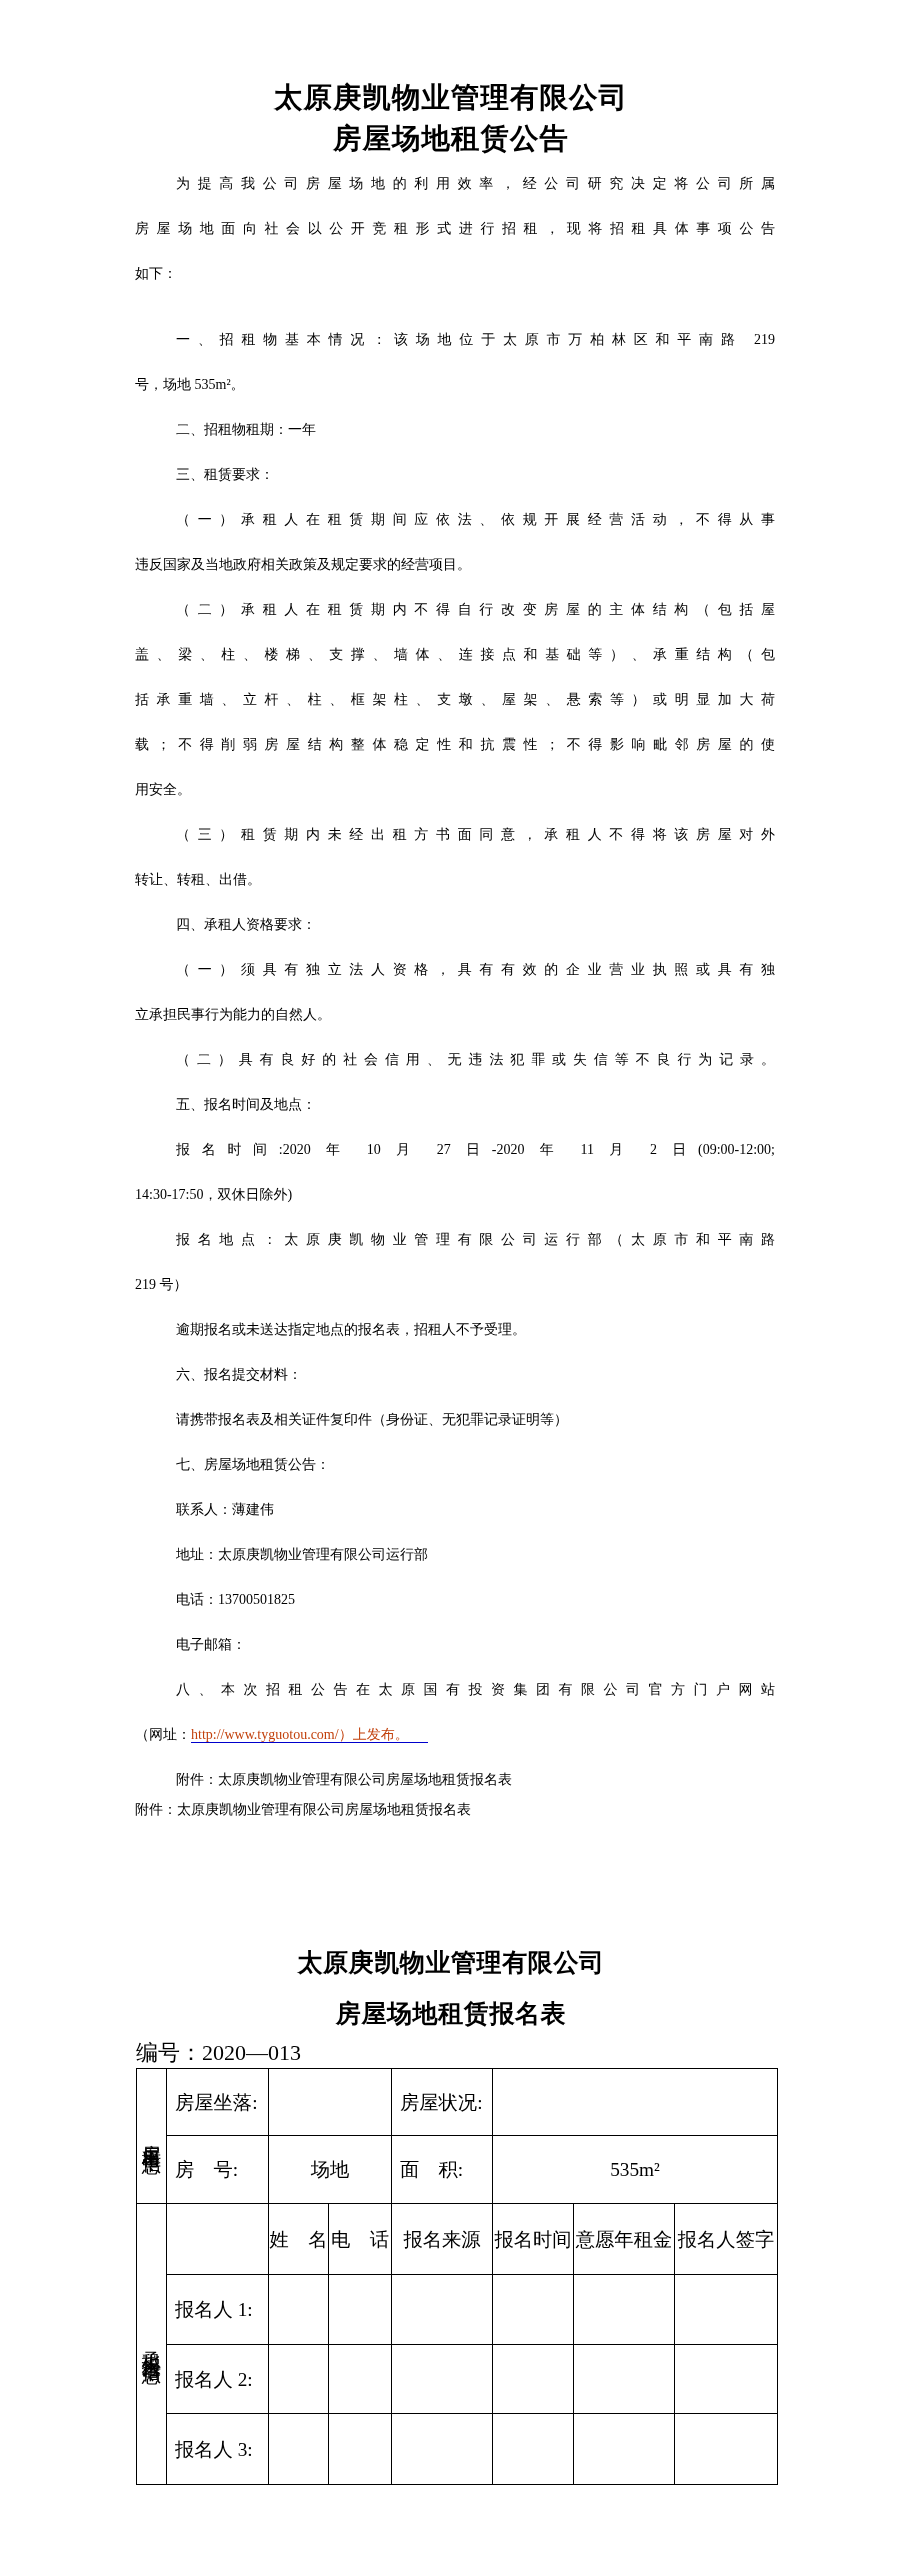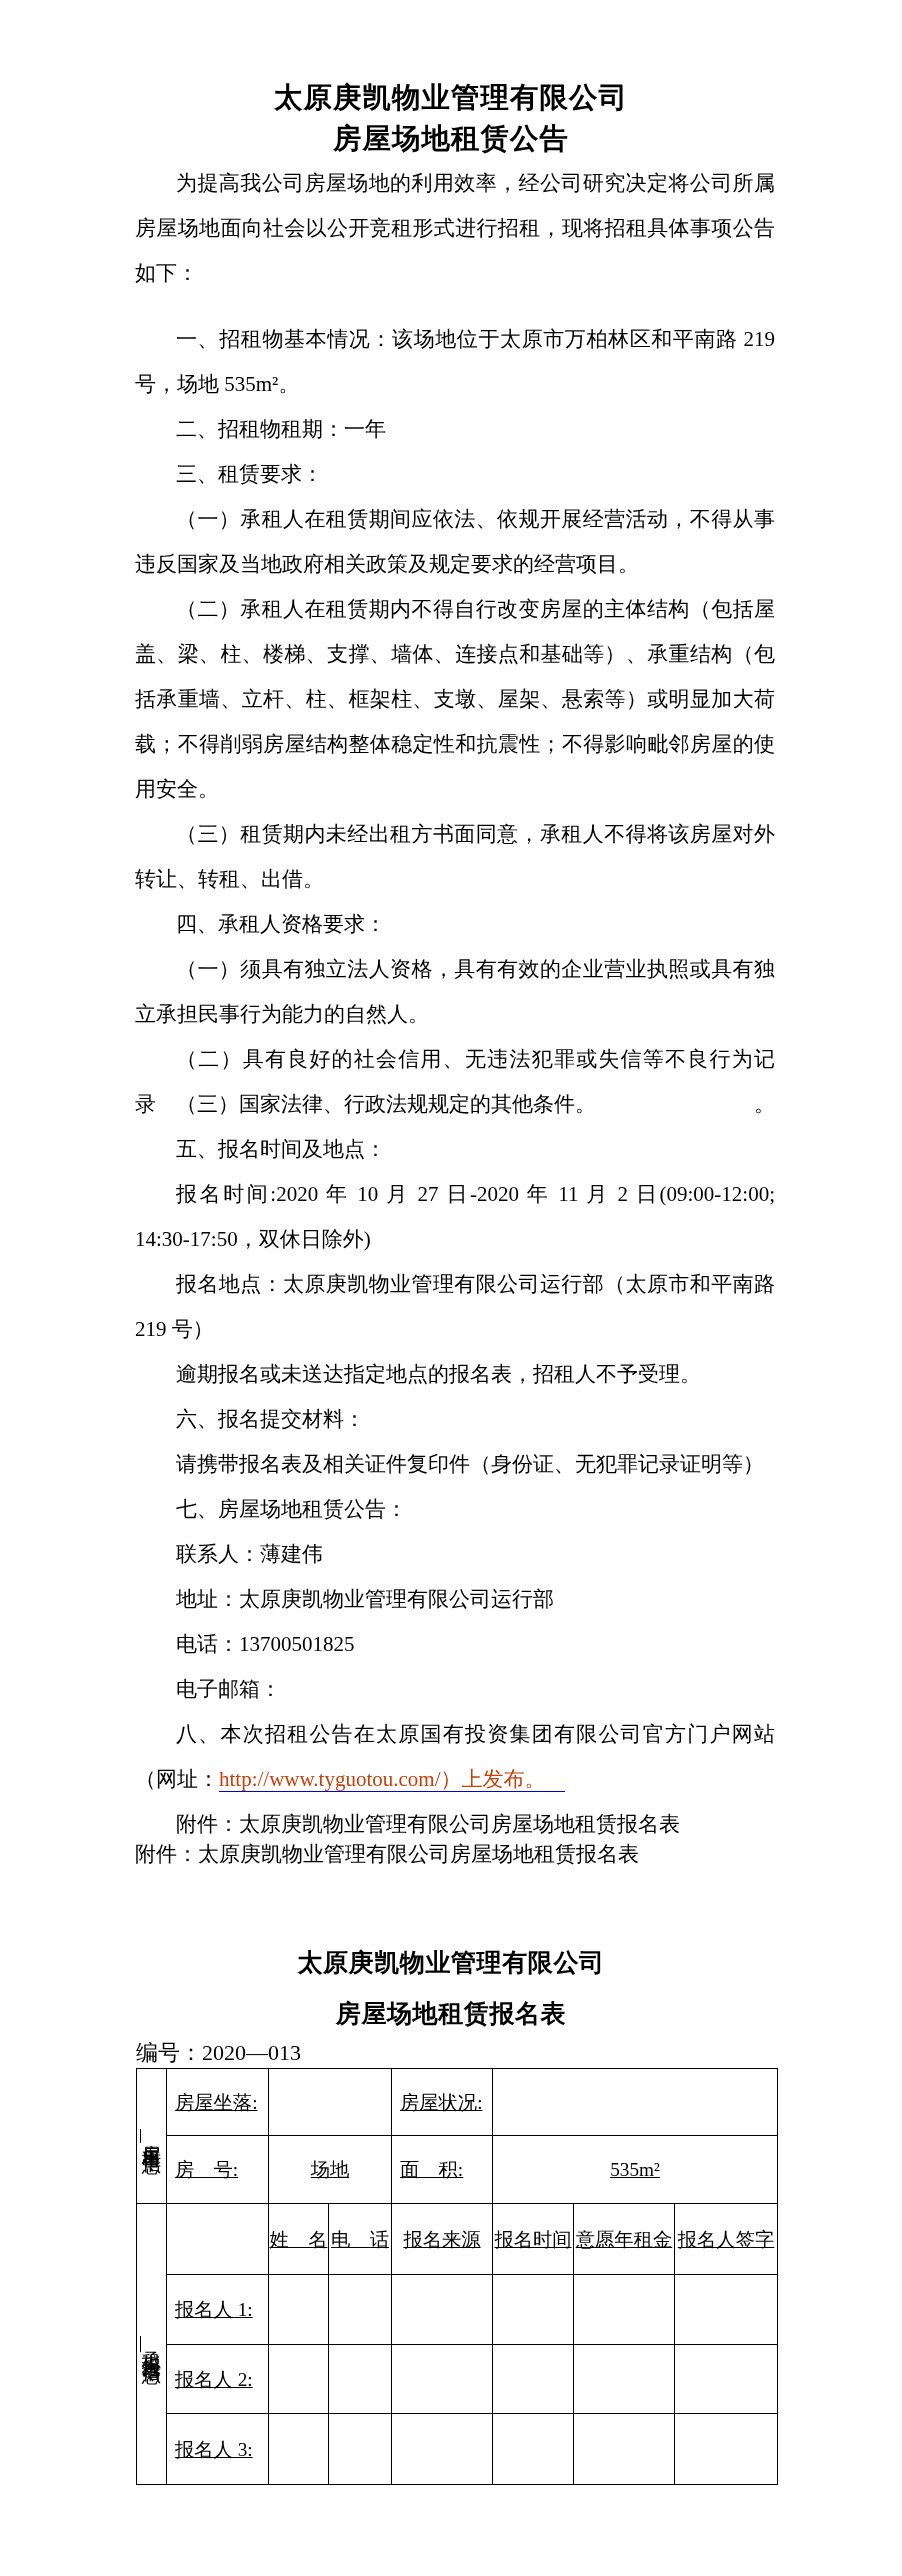--- a/index.html
+++ b/index.html
@@ -4,40 +4,40 @@
 <style>
   html,body{margin:0;padding:0;}
   body{
     width:902px;height:2576px;position:relative;background:#ffffff;
     font-family:"Liberation Serif","DejaVu Serif",serif;color:#000;
   }
   .page{position:absolute;inset:0;overflow:hidden;}
   .mtitle{position:absolute;left:0;width:902px;text-align:center;
     font-weight:bold;font-size:28.4px;line-height:1;letter-spacing:1.1px;}
   .flow{position:absolute;left:135px;top:161px;width:640px;
-    font-size:21px;line-height:45px;}
+    font-size:14px;line-height:45px;}
   .ln{height:45px;text-align:left;}
   .ind{text-indent:41px;}
   .jf{text-align:justify;text-align-last:justify;}
   .b{font-weight:normal;}
   .gap-top{margin-top:21px;}
   .tight{margin-top:-15px;}
   .weblink{color:#c2410c;text-decoration:none;border-bottom:1.7px solid #0000CC;
     padding-right:19.3px;cursor:pointer;margin-top:18px;}
   .ftitle{position:absolute;left:0;width:902px;text-align:center;
     font-weight:bold;font-size:25px;line-height:1;letter-spacing:0.6px;}
   .docnum{position:absolute;left:136px;width:641px;top:2042px;
     font-size:22px;text-align:left;line-height:1;}
   .regtable{position:absolute;left:136px;top:2068px;display:grid;
     grid-template-columns:30px 102px 60px 63px 101px 81px 101px 102px;
     grid-template-rows:67px 68px 71px 70px 69px 70px;
     border:1.1px solid #000;}
   .tc{border-right:1.1px solid #000;border-bottom:1.1px solid #000;
     display:flex;align-items:center;justify-content:center;
-    box-sizing:border-box;font-size:19.3px;overflow:hidden;text-decoration:underline;}
+    box-sizing:border-box;font-size:19.3px;overflow:hidden;}
   .tc.lab{justify-content:flex-start;padding-left:8px;}
   .tc.no-r{border-right:none;}
   .tc.no-b{border-bottom:none;}
   .tc.vcell{writing-mode:vertical-rl;text-orientation:upright;
     letter-spacing:2.3px;font-size:19.3px;padding:0;}
   .r1{grid-row:1}.r2{grid-row:2}.r3{grid-row:3}.r4{grid-row:4}.r5{grid-row:5}.r6{grid-row:6}
   .c1{grid-column:1}.c2{grid-column:2}.c3{grid-column:3}.c4{grid-column:4}
   .c5{grid-column:5}.c6{grid-column:6}.c7{grid-column:7}.c8{grid-column:8}
   .c3-5{grid-column:3/5}.c6-9{grid-column:6/9}
   .rv1{grid-row:1/3}.rv2{grid-row:3/7}
@@ -64,21 +64,20 @@
     <div class="ln jf">盖、梁、柱、楼梯、支撑、墙体、连接点和基础等）、承重结构（包</div>
     <div class="ln jf">括承重墙、立杆、柱、框架柱、支墩、屋架、悬索等）或明显加大荷</div>
     <div class="ln jf">载；不得削弱房屋结构整体稳定性和抗震性；不得影响毗邻房屋的使</div>
     <div class="ln">用安全。</div>
     <div class="ln ind jf">（三）租赁期内未经出租方书面同意，承租人不得将该房屋对外</div>
     <div class="ln">转让、转租、出借。</div>
     <div class="ln ind b">四、承租人资格要求：</div>
     <div class="ln ind jf">（一）须具有独立法人资格，具有有效的企业营业执照或具有独</div>
     <div class="ln">立承担民事行为能力的自然人。</div>
     <div class="ln ind jf">（二）具有良好的社会信用、无违法犯罪或失信等不良行为记录。</div>
-    <div class="ln ind">（三）国家法律、行政法规规定的其他条件。</div>
     <div class="ln ind b">五、报名时间及地点：</div>
     <div class="ln ind jf">报名时间:2020 年 10 月 27 日-2020 年 11 月 2 日(09:00-12:00;</div>
     <div class="ln">14:30-17:50，双休日除外)</div>
     <div class="ln ind jf">报名地点：太原庚凯物业管理有限公司运行部（太原市和平南路</div>
     <div class="ln">219 号）</div>
     <div class="ln ind">逾期报名或未送达指定地点的报名表，招租人不予受理。</div>
     <div class="ln ind b">六、报名提交材料：</div>
     <div class="ln ind">请携带报名表及相关证件复印件（身份证、无犯罪记录证明等）</div>
     <div class="ln ind b">七、房屋场地租赁公告：</div>
     <div class="ln ind">联系人：薄建伟</div>

